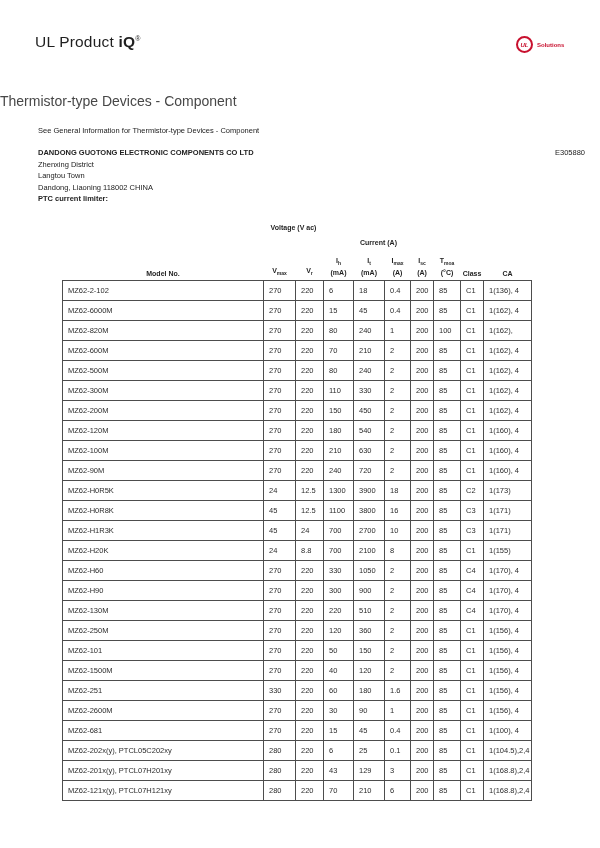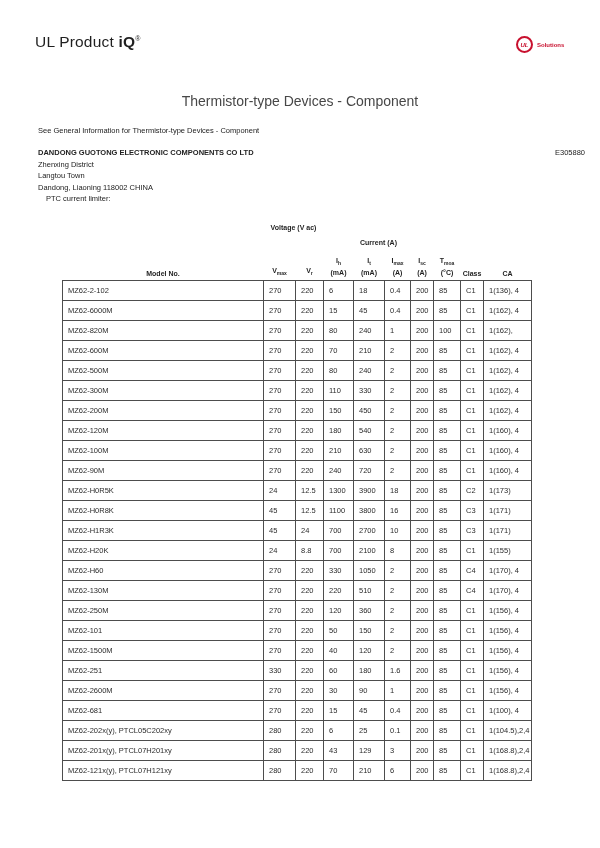--- a/index.html
+++ b/index.html
@@ -10,29 +10,29 @@
   .brand{position:absolute;left:35px;top:33px;font-size:15.5px;color:#1f1f1f;letter-spacing:.2px;}
   .brand .bold{font-weight:bold;}
   .brand .reg{font-size:7px;vertical-align:super;}
   .ul-logo{position:absolute;left:516px;top:36px;display:flex;align-items:center;gap:4px;}
   .ul-circle{width:13px;height:13px;border:2px solid #c8102e;border-radius:50%;
              display:flex;align-items:center;justify-content:center;
              color:#c8102e;font-size:6px;font-weight:bold;font-style:italic;}
   .ul-word{color:#c8102e;font-size:6px;font-weight:bold;}
 
   
-  .title{position:absolute;top:93px;left:0;right:0;text-align:center;
+  .title{position:absolute;top:93px;left:0;right:0;text-align:left;
          font-size:14px;color:#474747;}
   .gen-link{position:absolute;left:38px;top:126px;font-size:7.5px;color:#222;
             cursor:pointer;}
 
   
   .company{position:absolute;left:38px;top:147px;font-size:7.5px;line-height:11.6px;color:#222;}
   .company .name{font-weight:bold;}
-  .company .cat{font-weight:normal;margin-left:8px;}
+  .company .cat{font-weight:bold;}
   .file-no{position:absolute;top:148px;left:0;width:560px;text-align:right;font-size:7.5px;color:#222;margin-left:25px;}
 
   
   .tbl-wrap{position:absolute;left:62px;top:222px;}
   table{border-collapse:collapse;table-layout:fixed;width:469px;}
   col.c-model{width:201px;} col.c-vmax{width:32px;} col.c-vr{width:28px;}
   col.c-ih{width:30px;} col.c-it{width:31px;} col.c-imax{width:26px;}
   col.c-isc{width:23px;} col.c-tmoa{width:27px;} col.c-class{width:23px;} col.c-ca{width:48px;}
 
   thead th{font-weight:bold;font-size:7px;color:#1f1f1f;text-align:center;
@@ -308,20 +308,32 @@
             <td>220</td>
             <td>330</td>
             <td>1050</td>
             <td>2</td>
             <td>200</td>
             <td>85</td>
             <td>C4</td>
             <td>1(170), 4</td>
           </tr>
           <tr>
+            <td>MZ62-H90</td>
+            <td>270</td>
+            <td>220</td>
+            <td>300</td>
+            <td>900</td>
+            <td>2</td>
+            <td>200</td>
+            <td>85</td>
+            <td>C4</td>
+            <td>1(170), 4</td>
+          </tr>
+          <tr>
             <td>MZ62-130M</td>
             <td>270</td>
             <td>220</td>
             <td>220</td>
             <td>510</td>
             <td>2</td>
             <td>200</td>
             <td>85</td>
             <td>C4</td>
             <td>1(170), 4</td>

